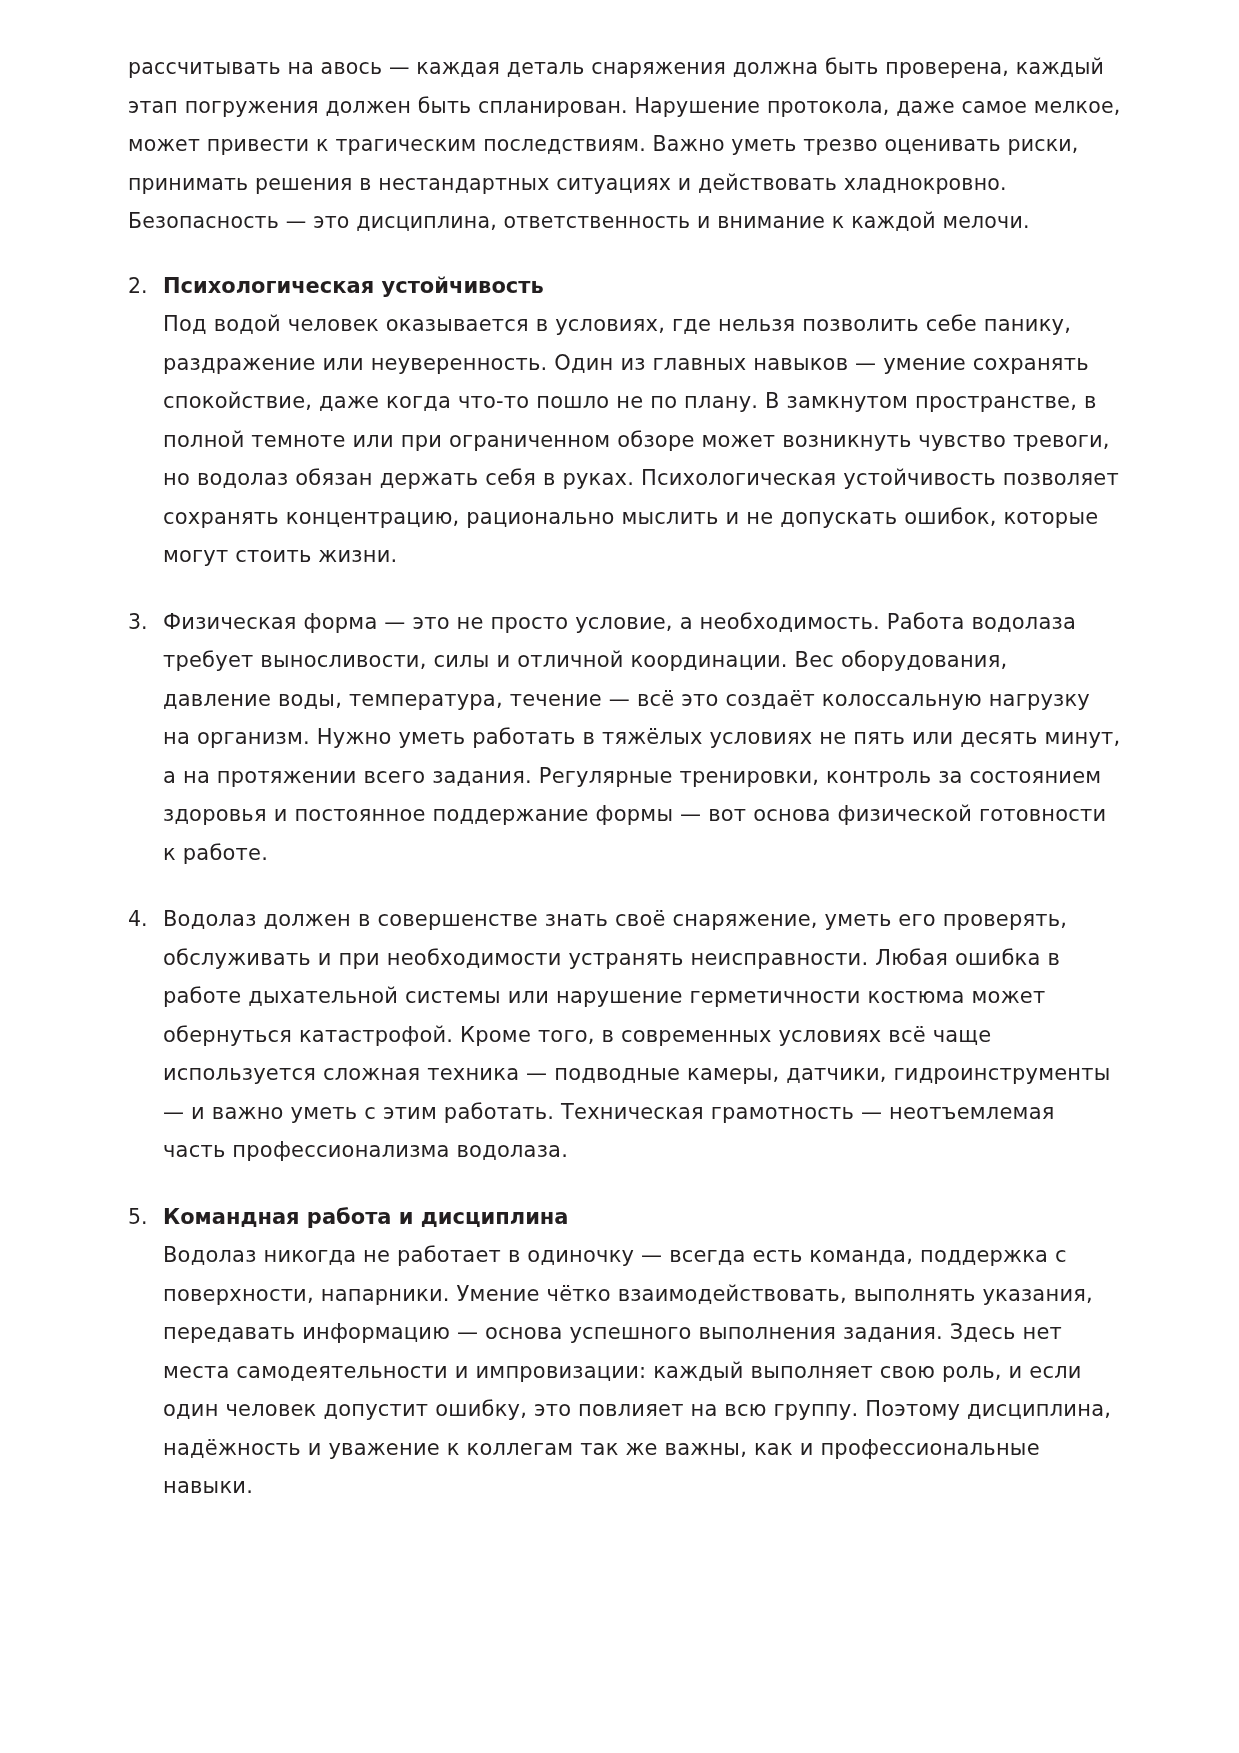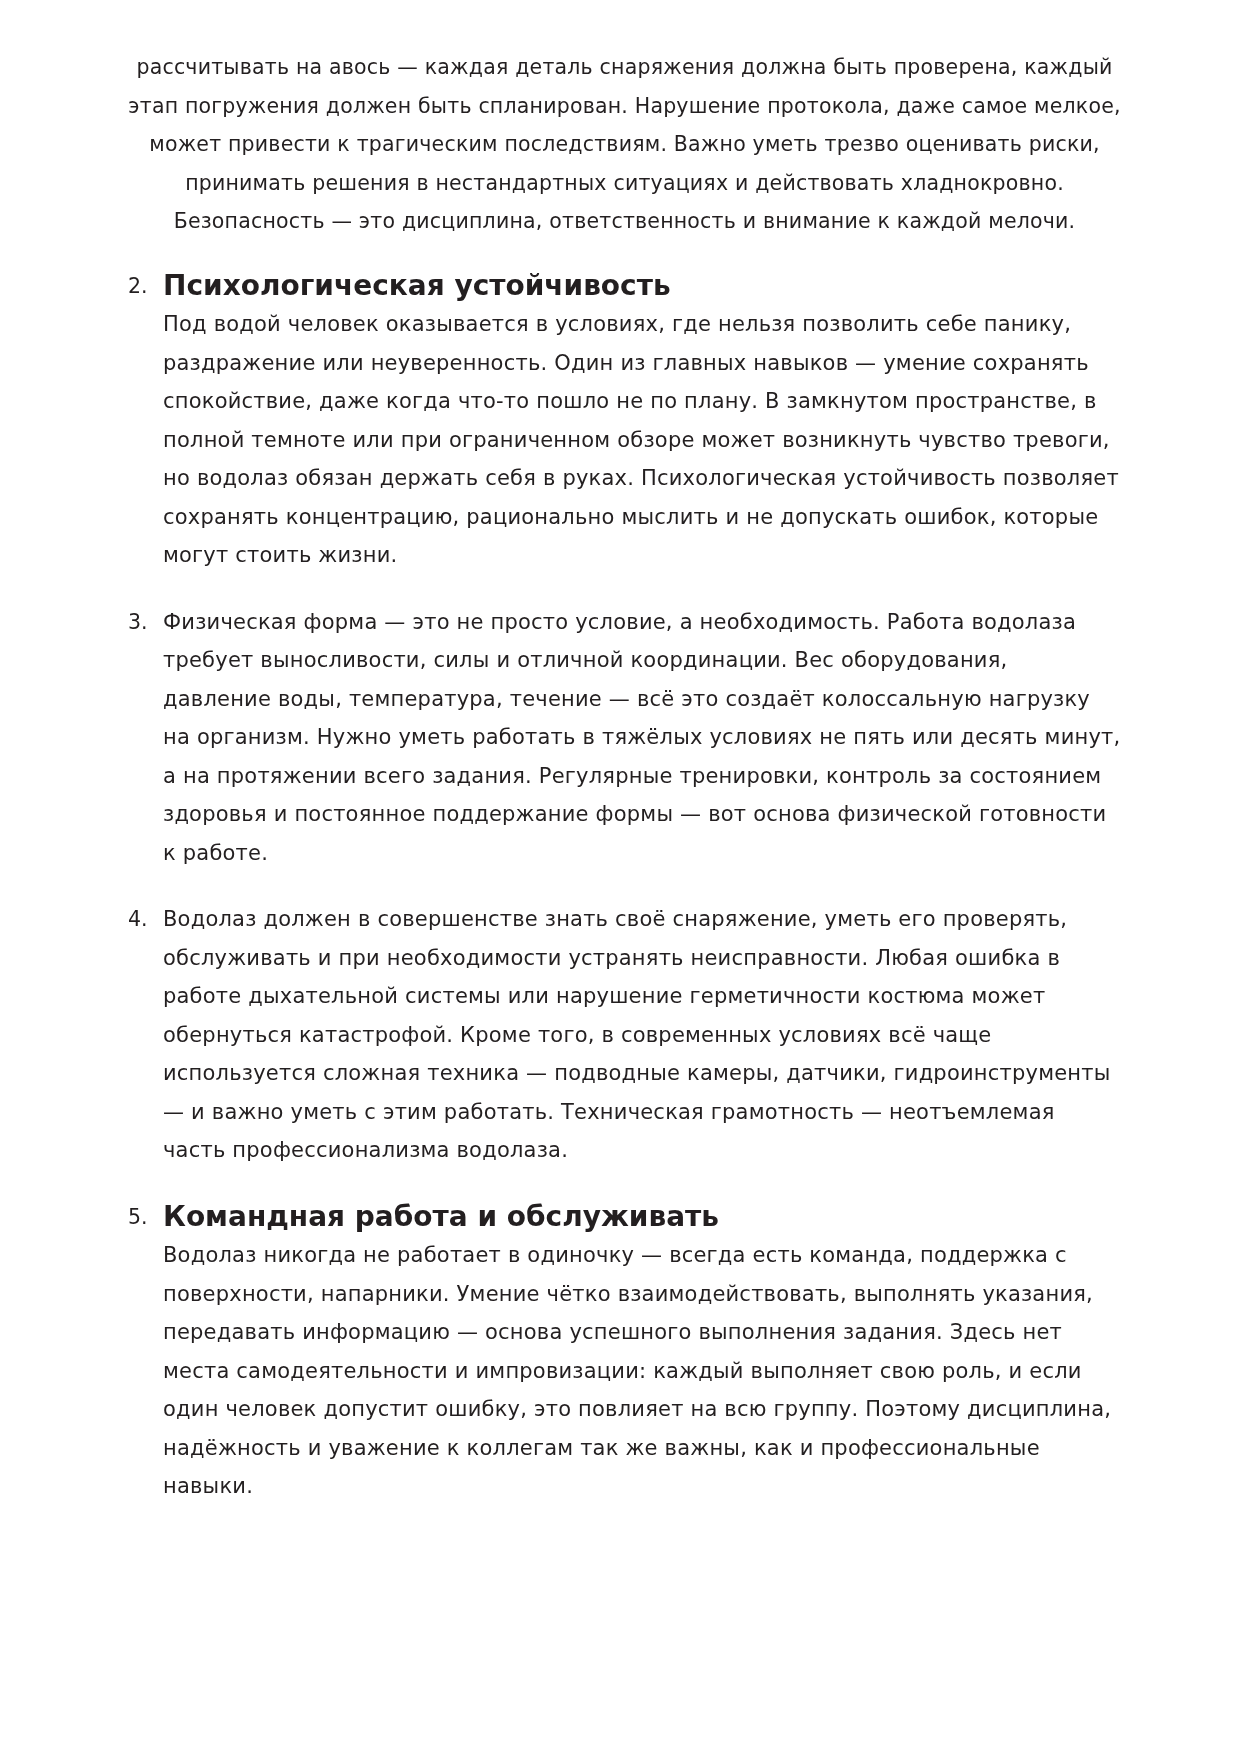--- a/index.html
+++ b/index.html
@@ -18,21 +18,21 @@
   .page {
     width: 1239px;
     min-height: 1753px;
     box-sizing: border-box;
     padding: 48px 118px 40px 128px;
     background: #ffffff;
   }
   .intro-par {
     font-size: 20.5px;
     line-height: 38.5px;
-    text-align: center;
+    text-align: left;
     margin: 0 0 26px 0;
     letter-spacing: 0.01em;
   }
   ol.items {
     list-style: none;
     counter-reset: itemcounter 1;
     margin: 0;
     padding: 0;
   }
   ol.items > li {
@@ -44,21 +44,21 @@
   ol.items > li:before {
     content: counter(itemcounter) ".";
     position: absolute;
     left: 0;
     top: 0;
     font-size: 20.5px;
     line-height: 38.5px;
     color: #231f20;
   }
   .item-title {
-    font-size: 28px;
+    font-size: 21px;
     line-height: 38.5px;
     font-weight: bold;
     margin: 0;
   }
   .item-body {
     font-size: 21px;
     line-height: 38.5px;
     margin: 0;
     letter-spacing: 0.01em;
   }
@@ -79,19 +79,19 @@
 
     <li>
       <p class="item-body">Физическая форма — это не просто условие, а необходимость. Работа водолаза требует выносливости, силы и отличной координации. Вес оборудования, давление воды, температура, течение — всё это создаёт колоссальную нагрузку на организм. Нужно уметь работать в тяжёлых условиях не пять или десять минут, а на протяжении всего задания. Регулярные тренировки, контроль за состоянием здоровья и постоянное поддержание формы — вот основа физической готовности к работе.</p>
     </li>
 
     <li>
       <p class="item-body">Водолаз должен в совершенстве знать своё снаряжение, уметь его проверять, обслуживать и при необходимости устранять неисправности. Любая ошибка в работе дыхательной системы или нарушение герметичности костюма может обернуться катастрофой. Кроме того, в современных условиях всё чаще используется сложная техника — подводные камеры, датчики, гидроинструменты — и важно уметь с этим работать. Техническая грамотность — неотъемлемая часть профессионализма водолаза.</p>
     </li>
 
     <li>
-      <p class="item-title">Командная работа и обслуживать</p>
+      <p class="item-title">Командная работа и дисциплина</p>
       <p class="item-body">Водолаз никогда не работает в одиночку — всегда есть команда, поддержка с поверхности, напарники. Умение чётко взаимодействовать, выполнять указания, передавать информацию — основа успешного выполнения задания. Здесь нет места самодеятельности и импровизации: каждый выполняет свою роль, и если один человек допустит ошибку, это повлияет на всю группу. Поэтому дисциплина, надёжность и уважение к коллегам так же важны, как и профессиональные навыки.</p>
     </li>
 
   </ol>
 
 </div>
 
 </body></html>

